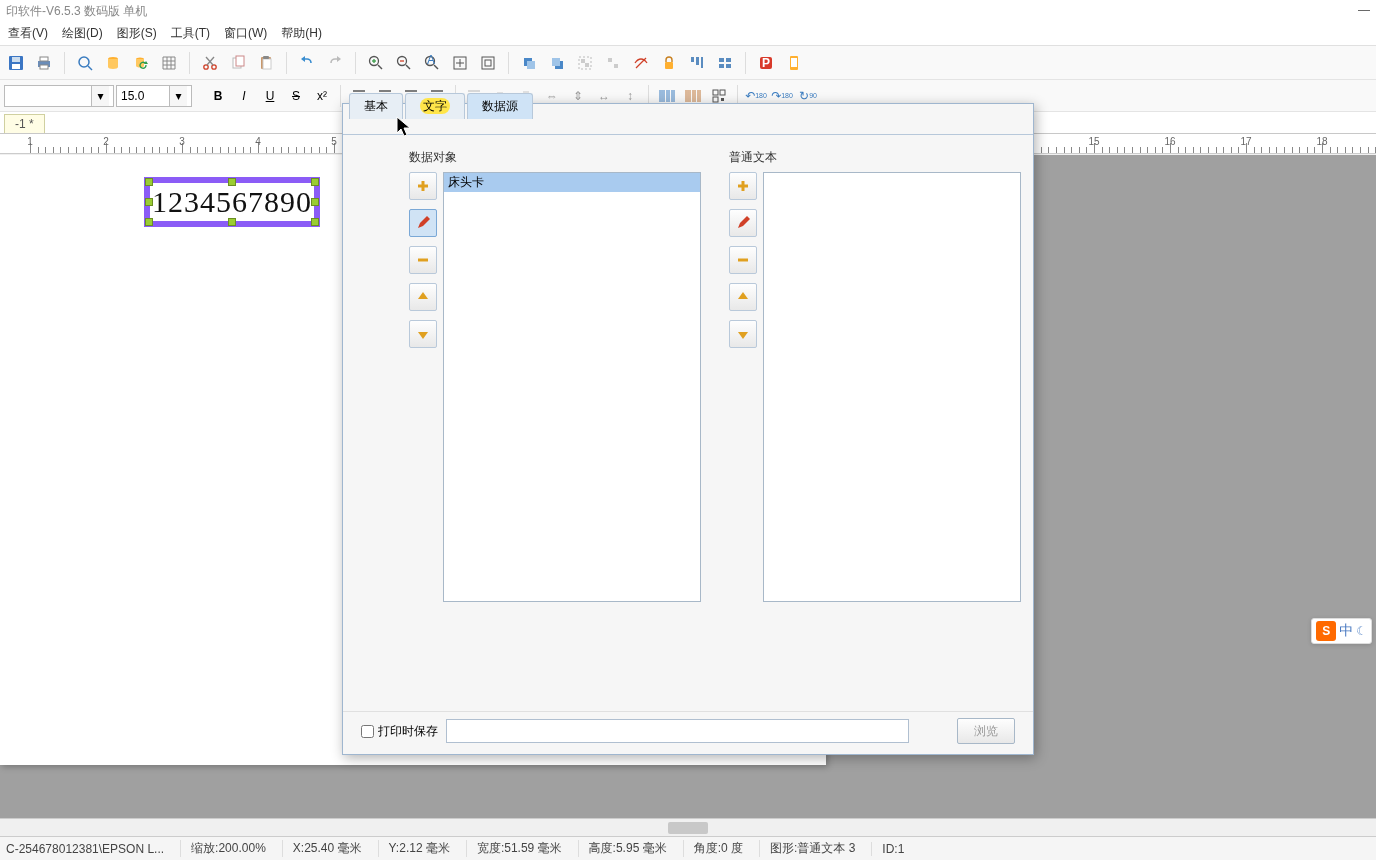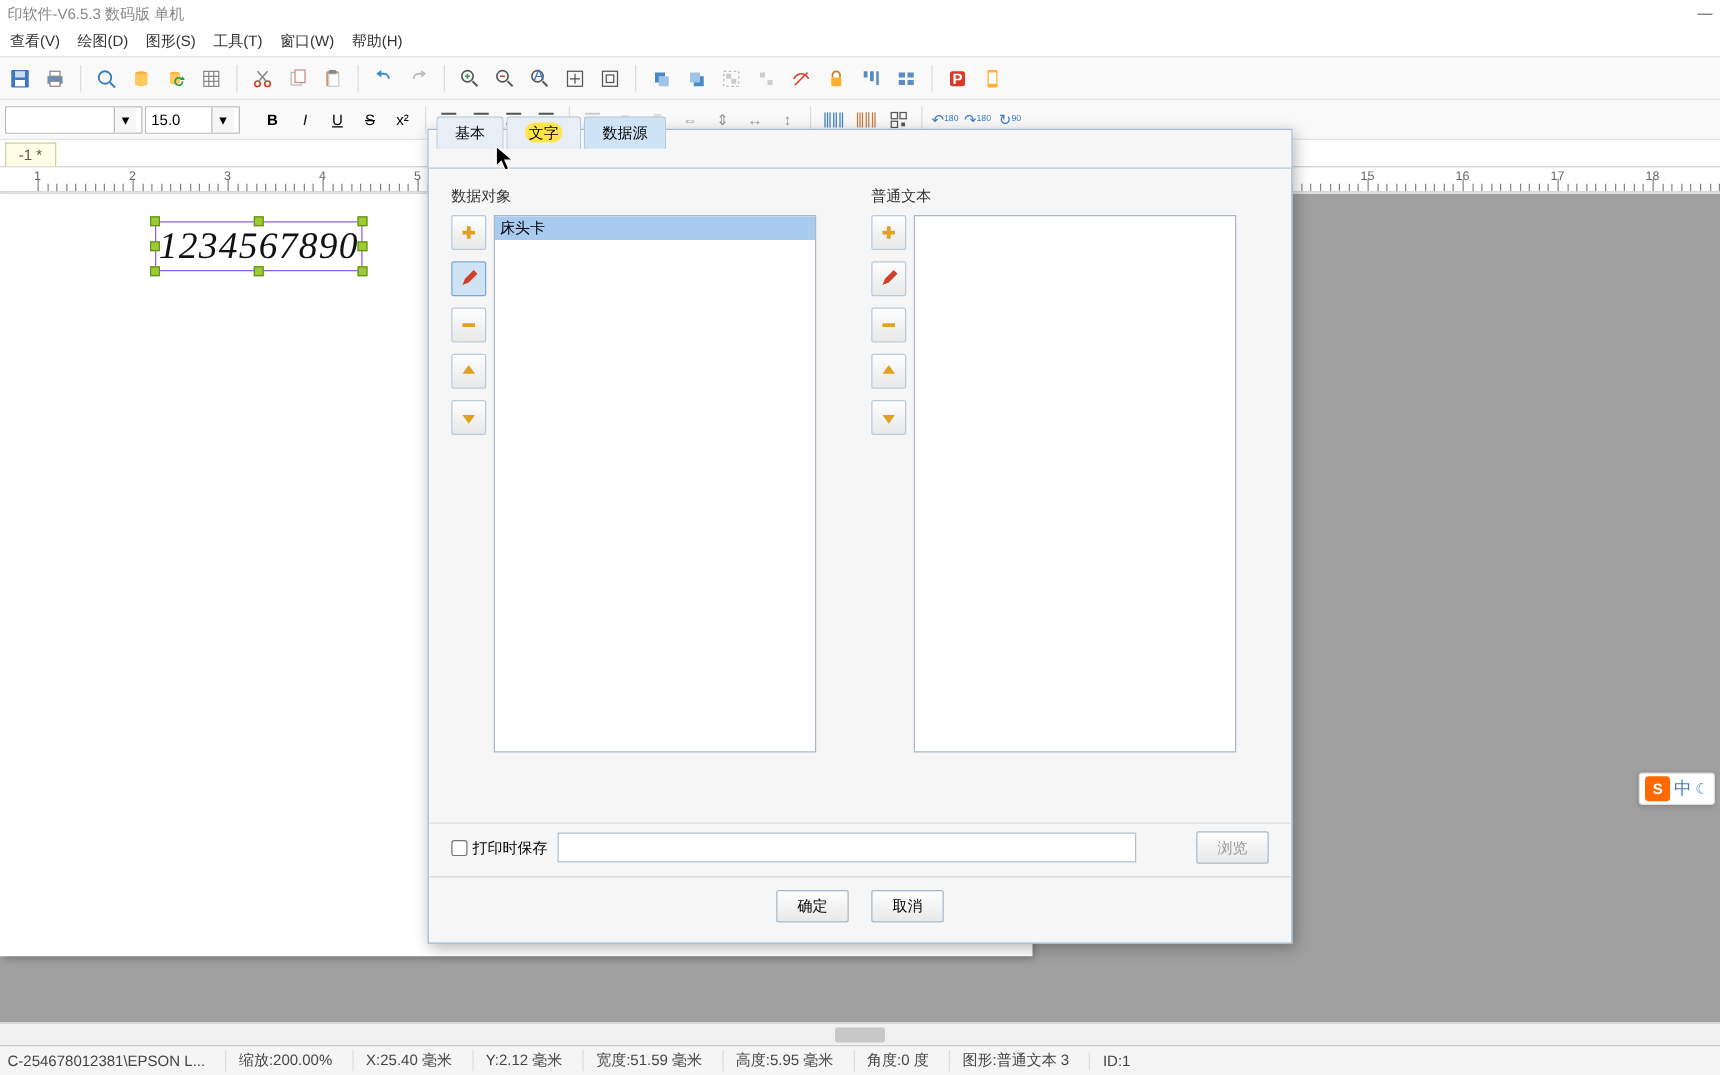--- a/index.html
+++ b/index.html
@@ -31,21 +31,21 @@
 .ruler-h { height: 20px; background: #fff; border-bottom: 1px solid #ccc; position: relative; overflow: hidden; font-size: 10px; color: #666; }
 .ruler-h .tick { position: absolute; bottom: 0; width: 1px; height: 6px; background: #888; }
 .ruler-h .tick.major { height: 10px; }
 .ruler-h .tick-label { position: absolute; bottom: 6px; transform: translateX(-50%); font-size: 10px; }
 
 
 .canvas-wrap { position: absolute; top: 155px; left: 0; right: 0; bottom: 42px; background: #a0a0a0; overflow: hidden; }
 .canvas-page { position: absolute; left: 0; top: 0; width: 826px; height: 610px; background: #fff; box-shadow: 2px 2px 6px rgba(0,0,0,0.25); }
 
 
-.text-obj { position: absolute; left: 124px; top: 22px; border: 1px solid #8b5cf6; padding: 2px; font-style: italic; }
+.text-obj { position: absolute; left: 144px; top: 22px; border: 6px solid #8b5cf6; padding: 2px; }
 .text-obj .txt { font-family: "Times New Roman", serif; font-size: 30px; letter-spacing: 1px; color: #111; }
 .handle { position: absolute; width: 8px; height: 8px; background: #9acd32; border: 1px solid #6b8e23; }
 .handle.nw { left: -5px; top: -5px; } .handle.n { left: 50%; top: -5px; margin-left: -4px; } .handle.ne { right: -5px; top: -5px; }
 .handle.w { left: -5px; top: 50%; margin-top: -4px; } .handle.e { right: -5px; top: 50%; margin-top: -4px; }
 .handle.sw { left: -5px; bottom: -5px; } .handle.s { left: 50%; bottom: -5px; margin-left: -4px; } .handle.se { right: -5px; bottom: -5px; }
 
 
 .hscroll { position: absolute; left: 0; right: 0; bottom: 24px; height: 18px; background: #f0f0f0; border-top: 1px solid #ccc; display: flex; align-items: center; justify-content: center; }
 .hscroll .thumb { width: 40px; height: 12px; background: #c8c8c8; border-radius: 2px; }
 
@@ -57,21 +57,21 @@
 
 .dialog { position: absolute; left: 342px; top: 103px; width: 692px; height: 652px; background: #f6f6f6; border: 1px solid #9fb6cf; box-shadow: 2px 3px 12px rgba(0,0,0,0.3); display: flex; flex-direction: column; }
 .dlg-title { height: 24px; background: linear-gradient(#4aa3e0, #2f8bd0); color: #fff; display: flex; align-items: center; padding: 0 6px; justify-content: space-between; }
 .dlg-title .close { width: 24px; height: 20px; background: #fff; color: #333; display: flex; align-items: center; justify-content: center; cursor: pointer; border: 1px solid #888; }
 .dlg-tabs { height: 28px; display: flex; align-items: flex-end; padding: 15px 6px; background: #f6f6f6; border-bottom: 1px solid #b7c8da; }
 .dlg-tab { padding: 4px 14px; border: 1px solid #b7c8da; border-bottom: none; background: #e7eef5; margin-right: 2px; cursor: pointer; border-radius: 3px 3px 0 0; }
 .dlg-tab.active { background: #cfe3f6; font-weight: 500; }
 
 .high { background: #ffe54a; border-radius: 10px; padding: 1px 3px; }
 
-.dlg-body { flex: 1; padding: 14px 18px 8px 18px; display: flex; gap: 28px; }
+.dlg-body { flex: 1; padding: 14px 18px 8px 18px; display: flex; gap: 28px; margin-left: 48px; }
 .panel { width: 308px; }
 .panel-label { color: #333; margin-bottom: 6px; }
 .panel-row { display: flex; gap: 6px; }
 .side-btns { display: flex; flex-direction: column; gap: 9px; }
 .sq-btn { width: 28px; height: 28px; background: linear-gradient(#fefefe, #e8e8e8); border: 1px solid #b9c9da; border-radius: 2px; display: flex; align-items: center; justify-content: center; cursor: pointer; }
 .sq-btn.pressed { background: #d0e3f5; border-color: #7aa8d6; }
 .listbox { width: 258px; height: 430px; background: #fff; border: 1px solid #a8b8c8; overflow: auto; }
 .listbox .item { padding: 1px 4px; }
 .listbox .item.sel { background: #a9cbef; }
 
@@ -682,24 +682,20 @@
     </div>
   </div>
   <div class="dlg-foot1">
     <label style="display:flex;align-items:center;gap:4px">
       <input type="checkbox" style="">
       <span>打印时保存</span>
     </label>
     <input type="text" style="">
     <button class="btn" disabled="">浏览</button>
   </div>
-  <div class="dlg-foot2">
-    <button class="btn">确定</button>
-    <button class="btn">取消</button>
-  </div>
 </div>
 
 <div class="cursor-ptr">
   <svg width="18" height="24">
       <path d="M1 1l0 16 4-4 3 7 3-1-3-7 6 0z" fill="#000" stroke="#fff" stroke-width="1"></path>
     </svg>
 </div>
 
 <div class="ime">
   <span class="s">S</span>

